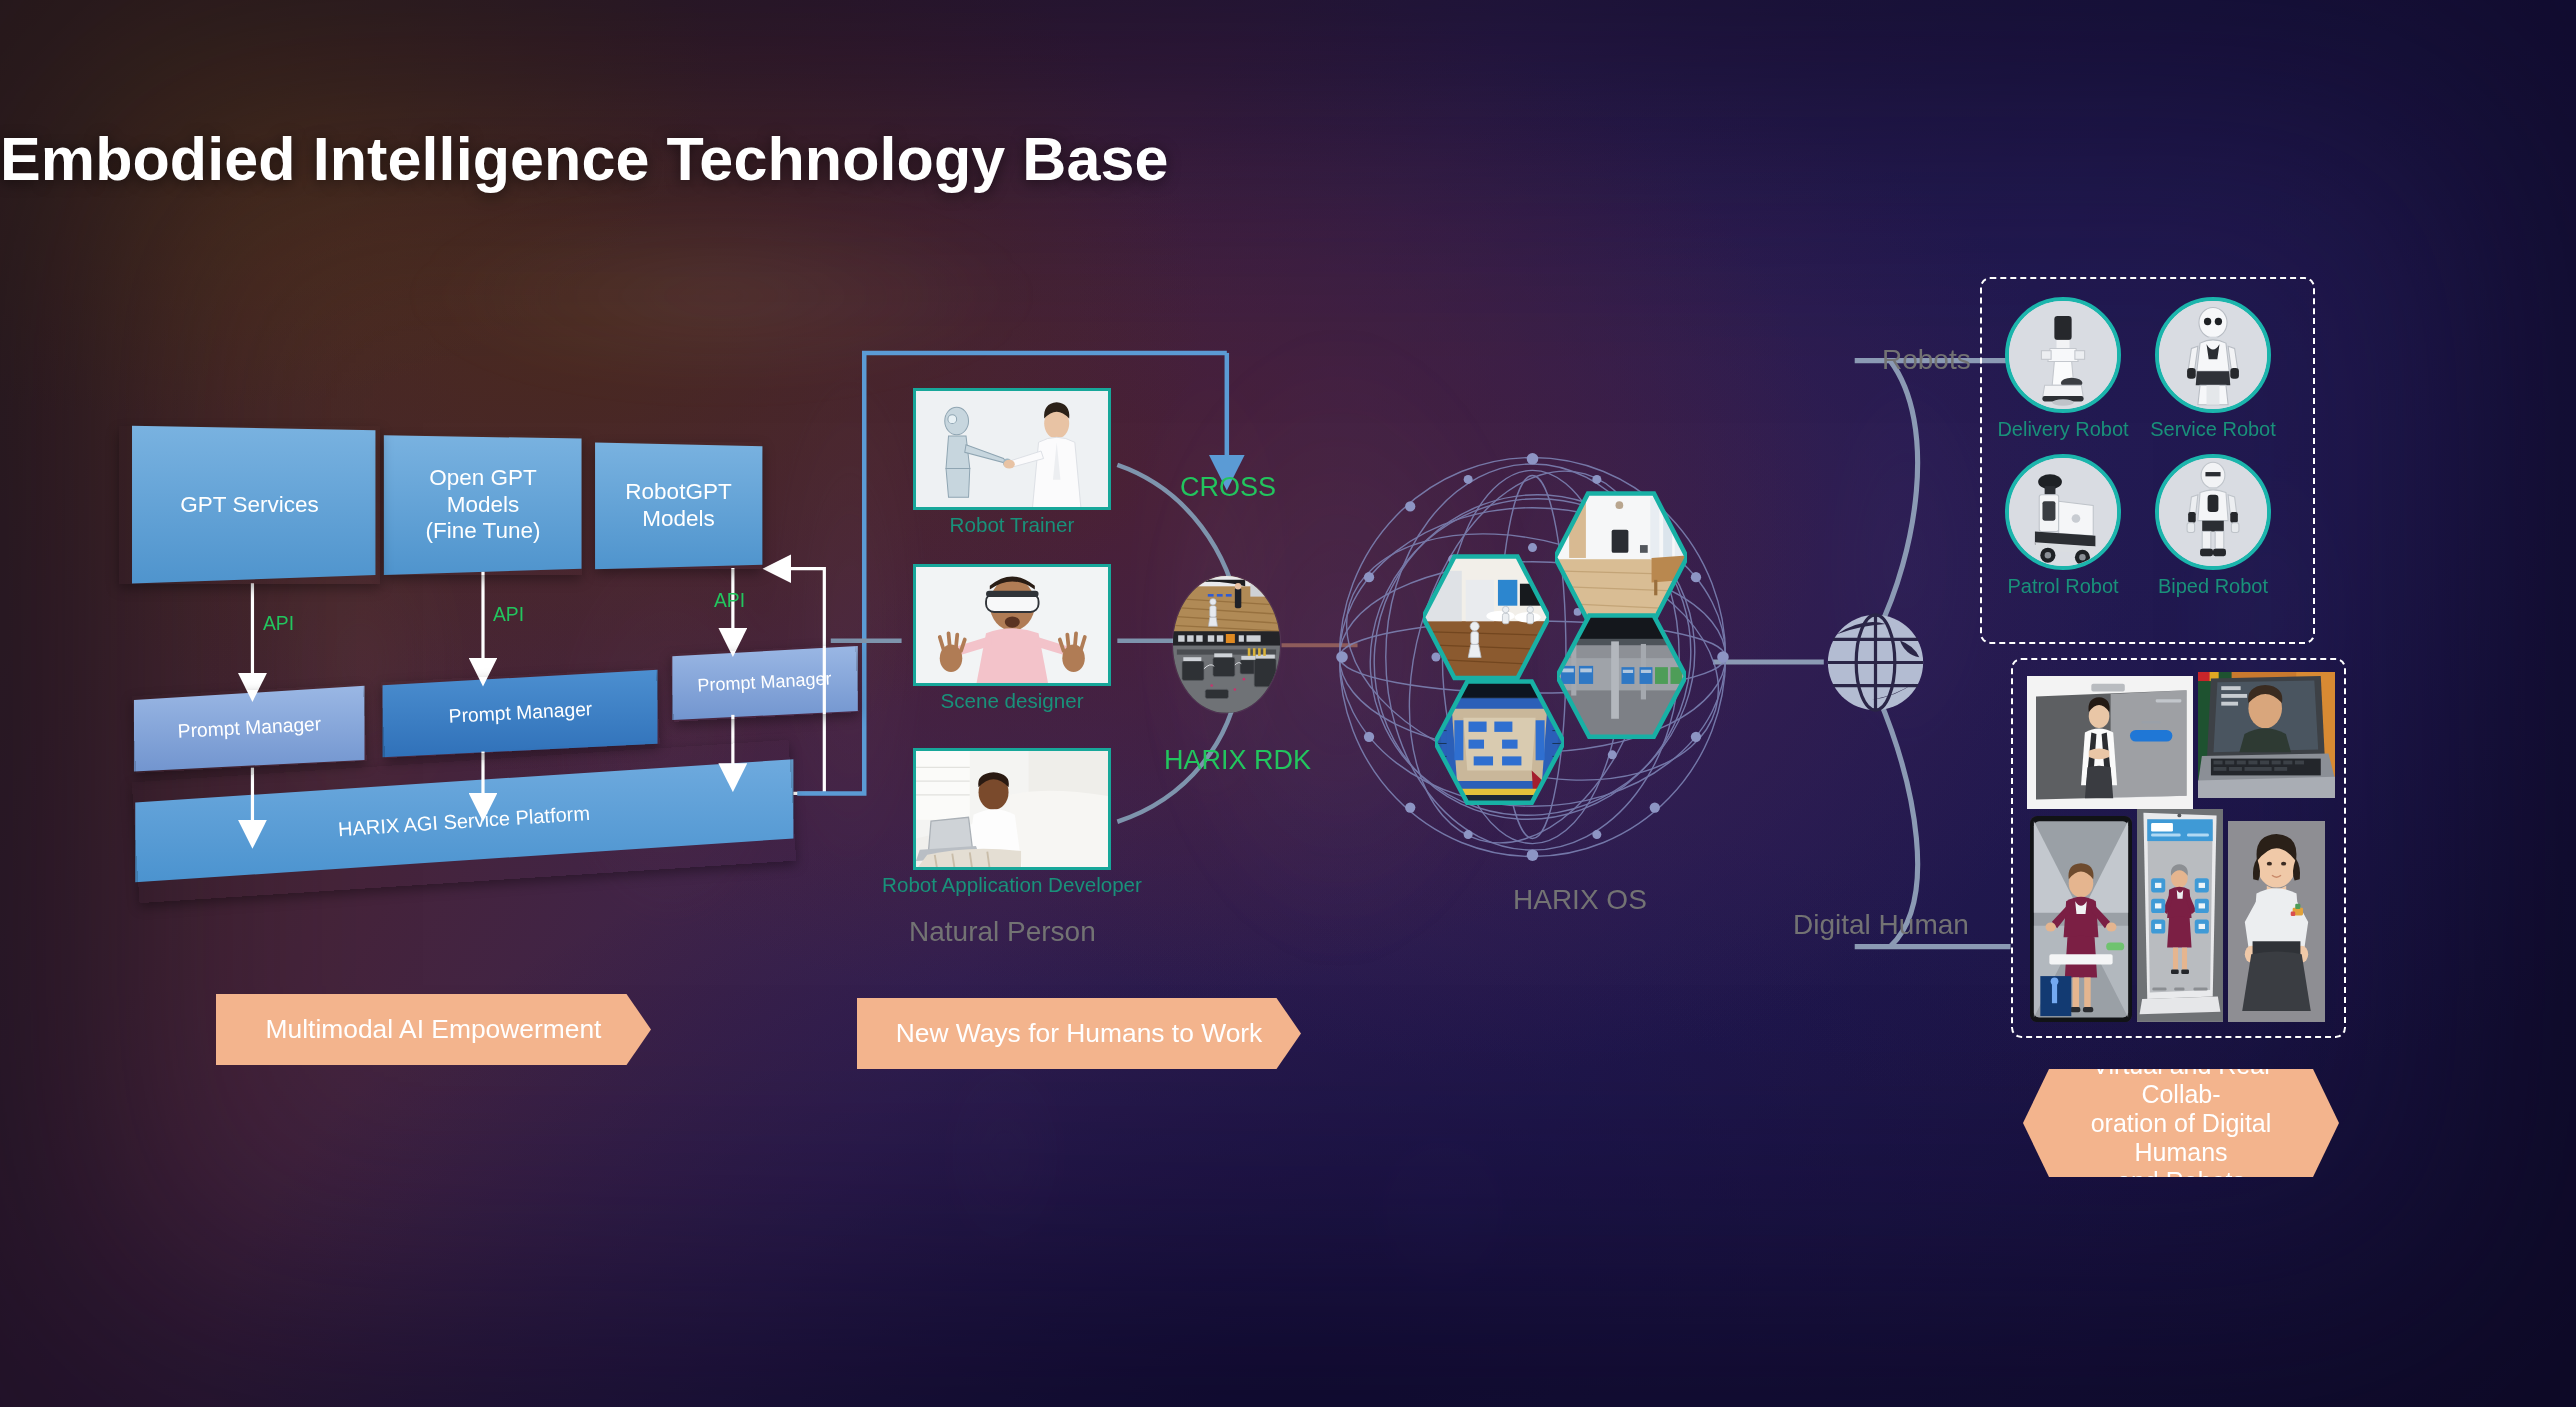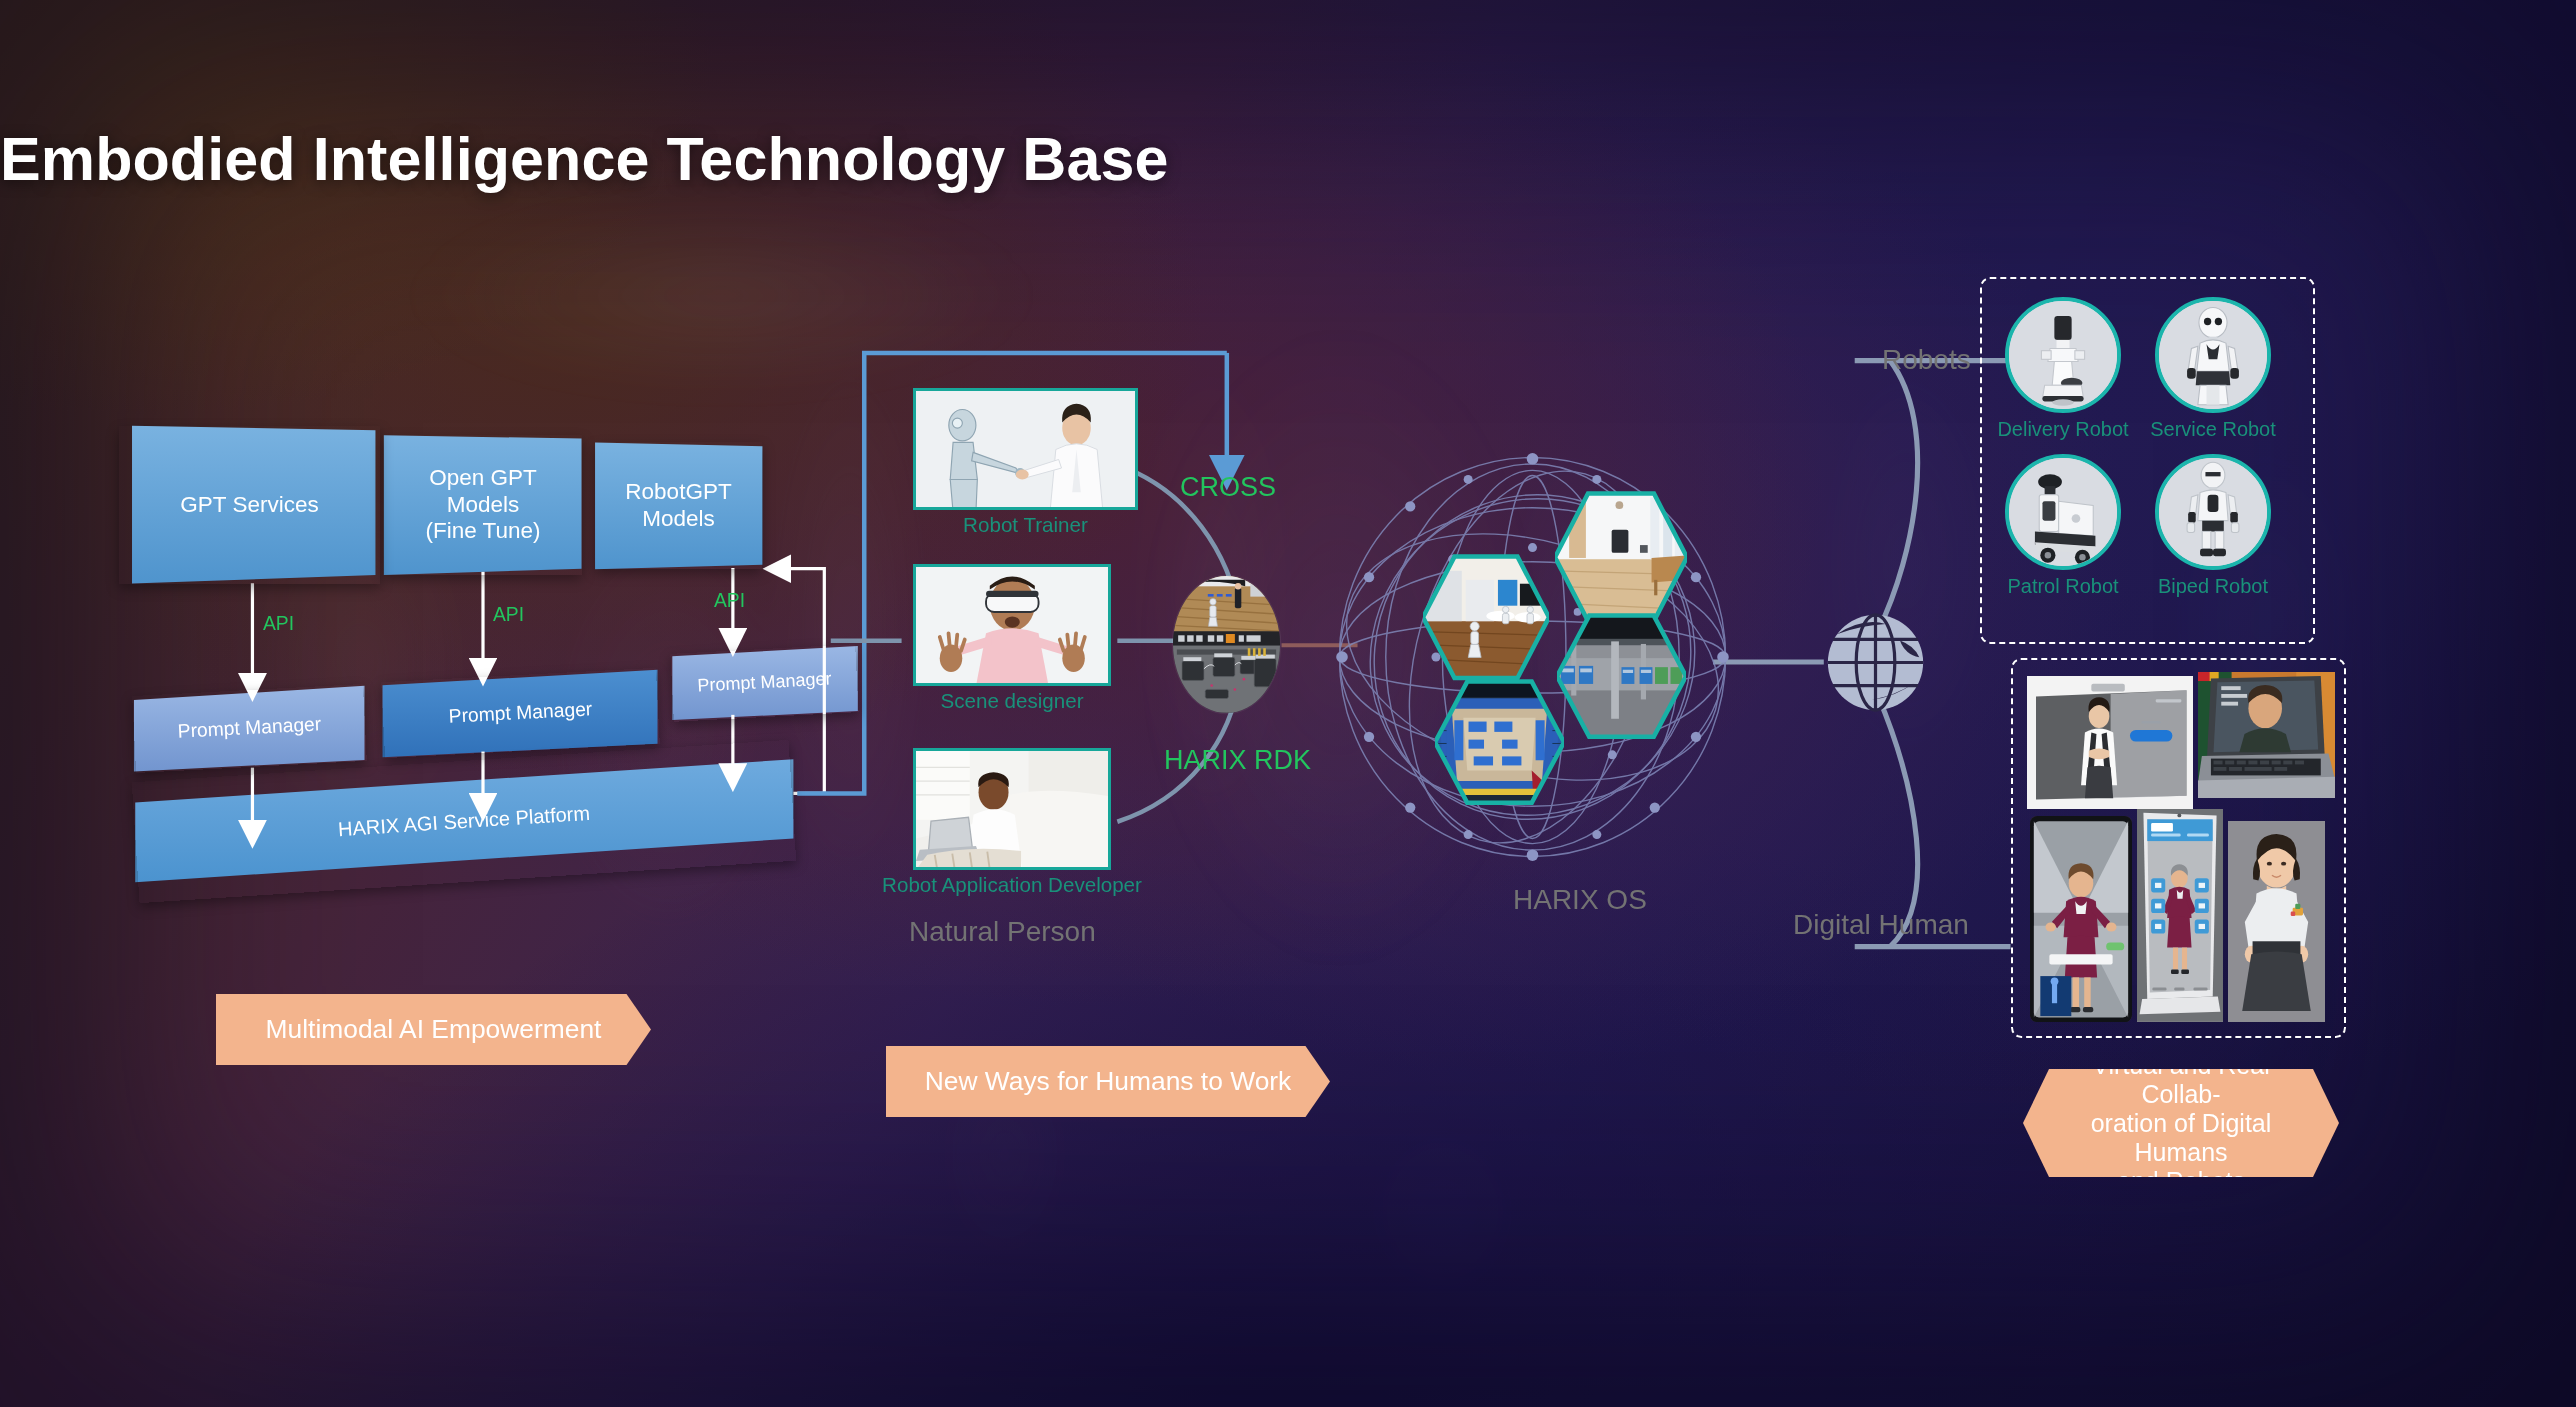--- a/index.html
+++ b/index.html
@@ -233,21 +233,21 @@
   <span>Prompt Manager</span>
 </div>
 <div class="skewbox pmbox" style="left:672px;top:649px;width:185px;height:68px;transform:rotate(-3.0deg);font-size:18px;">
   <span>Prompt Manager</span>
 </div>
 
 <div class="skewbox platbox" style="left:135px;top:761px;width:658px;height:121px;transform:rotate(-3.7deg);">
   <span>HARIX AGI Service Platform</span>
 </div>
 
-<div class="photocard" style="left:913px;top:388px;width:225px;height:122px;">
+<div class="photocard" style="left:913px;top:388px;width:198px;height:122px;">
   <div class="frame">
     <svg class="fill" viewBox="0 0 307 190" preserveAspectRatio="none">
       <rect width="307" height="190" fill="#eef1f3"></rect>
 
       <g fill="#c7d6de" stroke="#8fa5b2" stroke-width="1.6">
         <ellipse cx="65" cy="48" rx="19" ry="22"></ellipse>
         <circle cx="58" cy="45" r="7" fill="#e8f1f5"></circle>
         <path d="M52 72 L80 72 L86 124 L48 124 Z"></path>
         <path d="M80 86 L140 108 L146 116 L78 98 Z"></path>
         <path d="M48 124 L86 124 L84 170 L52 170 Z"></path>
@@ -902,21 +902,21 @@
       <g fill="#d94f4f">
           <rect x="97" y="140" width="7" height="7" rx="2"></rect>
         </g>
     </svg>
   </div>
 </div>
 
 <div class="banner chev" style="left:216px;top:994px;width:435px;height:71px;">
   <span>Multimodal AI Empowerment</span>
 </div>
-<div class="banner chev" style="left:886px;top:998px;width:444px;height:71px;margin-top:48px;">
+<div class="banner chev" style="left:857px;top:998px;width:444px;height:71px;">
   <span>New Ways for Humans to Work</span>
 </div>
 <div class="banner hex" style="left:2023px;top:1069px;width:316px;height:108px;font-size:25px;">
   <span style="white-space:pre-line">Virtual and Real Collab-
 oration of Digital Humans
 and Robots</span>
 </div>
 
 
 </body></html>

